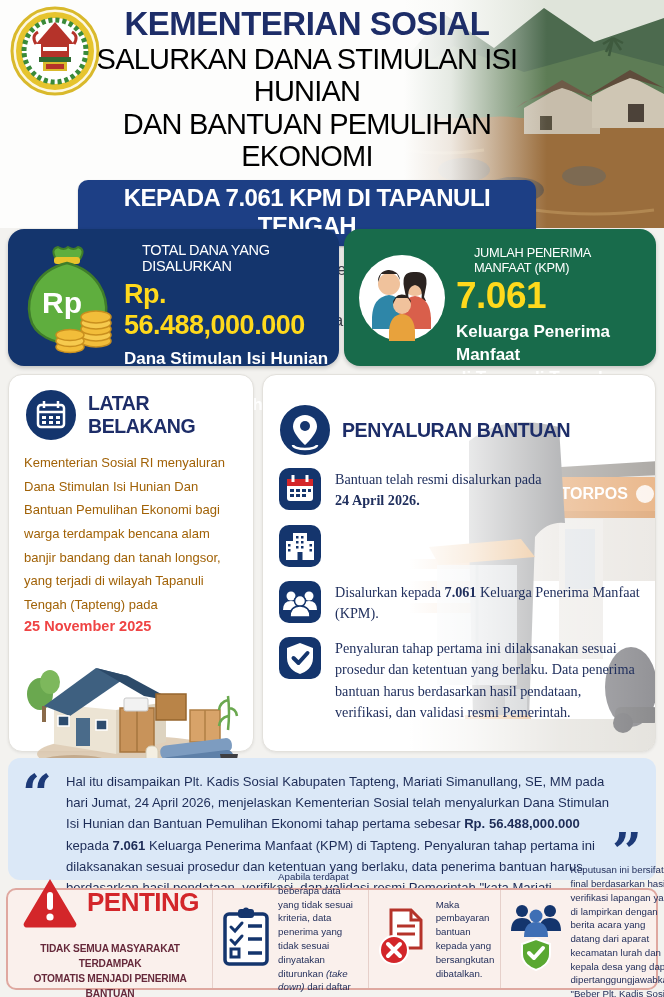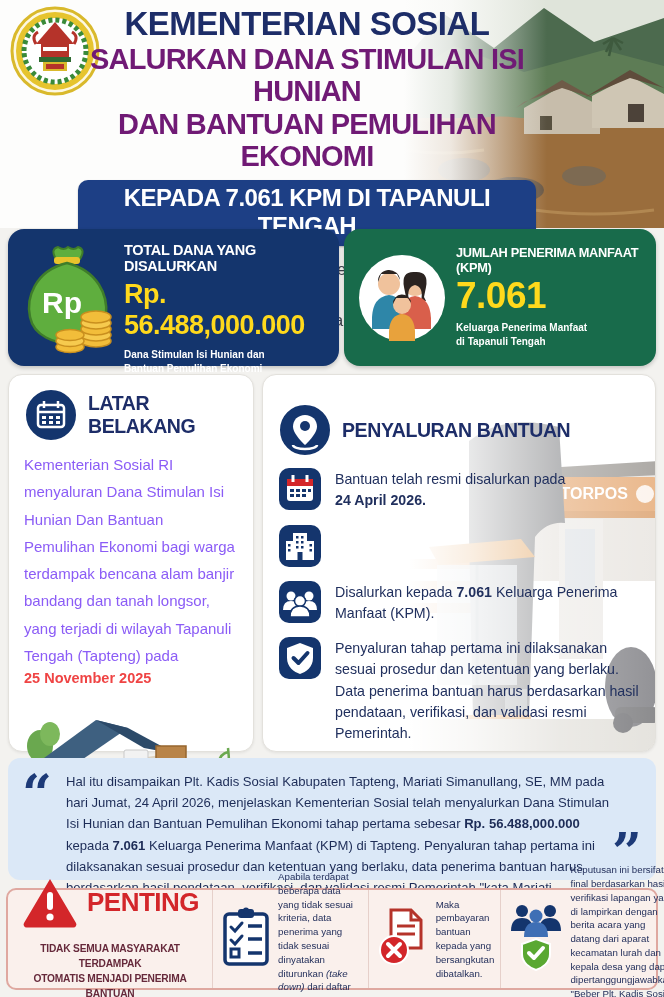--- a/index.html
+++ b/index.html
@@ -7,58 +7,58 @@
   .page{position:relative;width:664px;height:997px;overflow:hidden;background:#f3f2ef;}
 
   
   .hero{position:absolute;left:0;top:0;width:664px;height:228px;background:#fdfdfc;}
   .hero-photo{position:absolute;right:0;top:0;width:260px;height:228px;}
   .hero-fade{position:absolute;right:0;top:0;width:260px;height:228px;
     background:linear-gradient(to right,#fdfdfc 0%,rgba(253,253,252,0.85) 18%,rgba(253,253,252,0) 55%);}
   .logo{position:absolute;left:10px;top:6px;width:90px;height:90px;}
   .header-content{position:absolute;left:78px;top:6px;width:458px;text-align:center;}
   .h-line1{font-size:33px;font-weight:800;color:#1d2d68;letter-spacing:-0.5px;line-height:1.12;}
-  .h-line2,.h-line3{font-size:29px;font-weight:700;color:#701a75;letter-spacing:-0.8px;line-height:1.12;}
+  .h-line2,.h-line3{font-size:29px;font-weight:400;color:#000000;letter-spacing:-0.8px;line-height:1.12;}
   .h-badge{display:inline-block;margin-top:7px;background:#1d3f85;color:#fff;font-size:24px;
     font-weight:800;letter-spacing:-0.5px;padding:4px 16px 6px;border-radius:10px;box-shadow:0 1px 2px rgba(0,0,0,.25);}
   .h-sub{margin:11px 0 0 16px;text-align:left;color:#3c414c;font-size:16.5px;line-height:1.55;}
   .h-date{margin:5px 0 0 16px;text-align:left;color:#1d2d68;font-size:17px;font-weight:800;}
 
   
   .stats{position:absolute;left:8px;top:229px;width:648px;height:137px;display:flex;gap:5px;}
   .stat{position:relative;border-radius:16px;height:137px;color:#fff;box-shadow:0 2px 4px rgba(0,0,0,.2);}
   .stat-navy{width:331px;background:#14356d;}
   .stat-green{width:312px;background:#186b4b;}
   .money-icon{position:absolute;left:10px;top:12px;width:102px;height:114px;}
   .stat-navy .stat-texts{position:absolute;left:116px;top:13px;width:208px;}
   .family-icon{position:absolute;left:14px;top:25px;width:88px;height:88px;}
   .stat-green .stat-texts{position:absolute;left:112px;top:16px;width:192px;}
-  .stat-label{font-size:14.5px;font-weight:700;letter-spacing:-0.3px;}
+  .stat-label{font-size:14.5px;font-weight:400;letter-spacing:-0.3px;margin-left:18px;}
   .stat-green .stat-label{font-size:12.8px;}
   .stat-value{color:#ffd91c;font-weight:800;font-size:27px;letter-spacing:-0.5px;margin-top:5px;}
   .stat-green .stat-value{font-size:37px;margin-top:0;}
-  .stat-desc{font-size:10px;font-weight:700;line-height:1.35;margin-top:7px;}
+  .stat-desc{font-size:17px;font-weight:700;line-height:1.35;margin-top:7px;}
   .stat-green .stat-desc{margin-top:4px;}
 
   
   .card{position:absolute;top:374px;background:#fff;border:1px solid #e3e1dc;border-radius:14px;
     box-shadow:0 1px 3px rgba(0,0,0,.07);box-sizing:border-box;}
   .card-left{left:8px;width:246px;height:378px;padding:13px 15px;}
   .card-right{left:262px;width:394px;height:378px;padding:28px 15px;overflow:hidden;}
   .card-head{display:flex;align-items:center;gap:10px;}
   .card-head-icon{width:54px;height:54px;flex:0 0 54px;}
   .card-title{font-size:19.5px;font-weight:800;color:#1d2d68;letter-spacing:-0.4px;}
-  .lb-body{margin-top:9px;font-size:15px;color:#8b5cf6;line-height:1.82;}
+  .lb-body{margin-top:9px;font-size:13px;color:#a16207;line-height:1.82;}
   .lb-date{font-size:14.5px;font-weight:800;color:#ef4444;margin-top:1px;}
   .lb-illustration{width:218px;height:142px;margin-top:4px;}
 
   .pb-photo{position:absolute;right:-4px;top:44px;width:250px;height:334px;opacity:0.55;}
   .pb-photo-fade{position:absolute;right:-4px;top:44px;width:250px;height:334px;
     background:linear-gradient(to right,#ffffff 0%,rgba(255,255,255,.75) 25%,rgba(255,255,255,.25) 60%,rgba(255,255,255,0) 100%);}
-  .pb-items{position:relative;margin-top:10px;}
+  .pb-items{position:relative;margin-top:10px;font-family:Liberation Serif, serif;}
   .pb-item{display:flex;gap:13px;margin-bottom:12px;}
   .pb-icon{width:44px;height:44px;flex:0 0 44px;}
   .pb-text{font-size:14.2px;color:#21305e;line-height:1.5;padding-top:2px;}
   .pb-bold{font-weight:800;}
 
   
   .quote{position:absolute;left:8px;top:758px;width:648px;height:122px;background:#dbe8f7;
     border-radius:12px;box-sizing:border-box;padding:13px 46px 10px 58px;}
   .quote-open,.quote-close{position:absolute;font-family:"DejaVu Serif","Liberation Serif",serif;
     font-weight:bold;font-size:52px;color:#1d3a78;line-height:1;}

